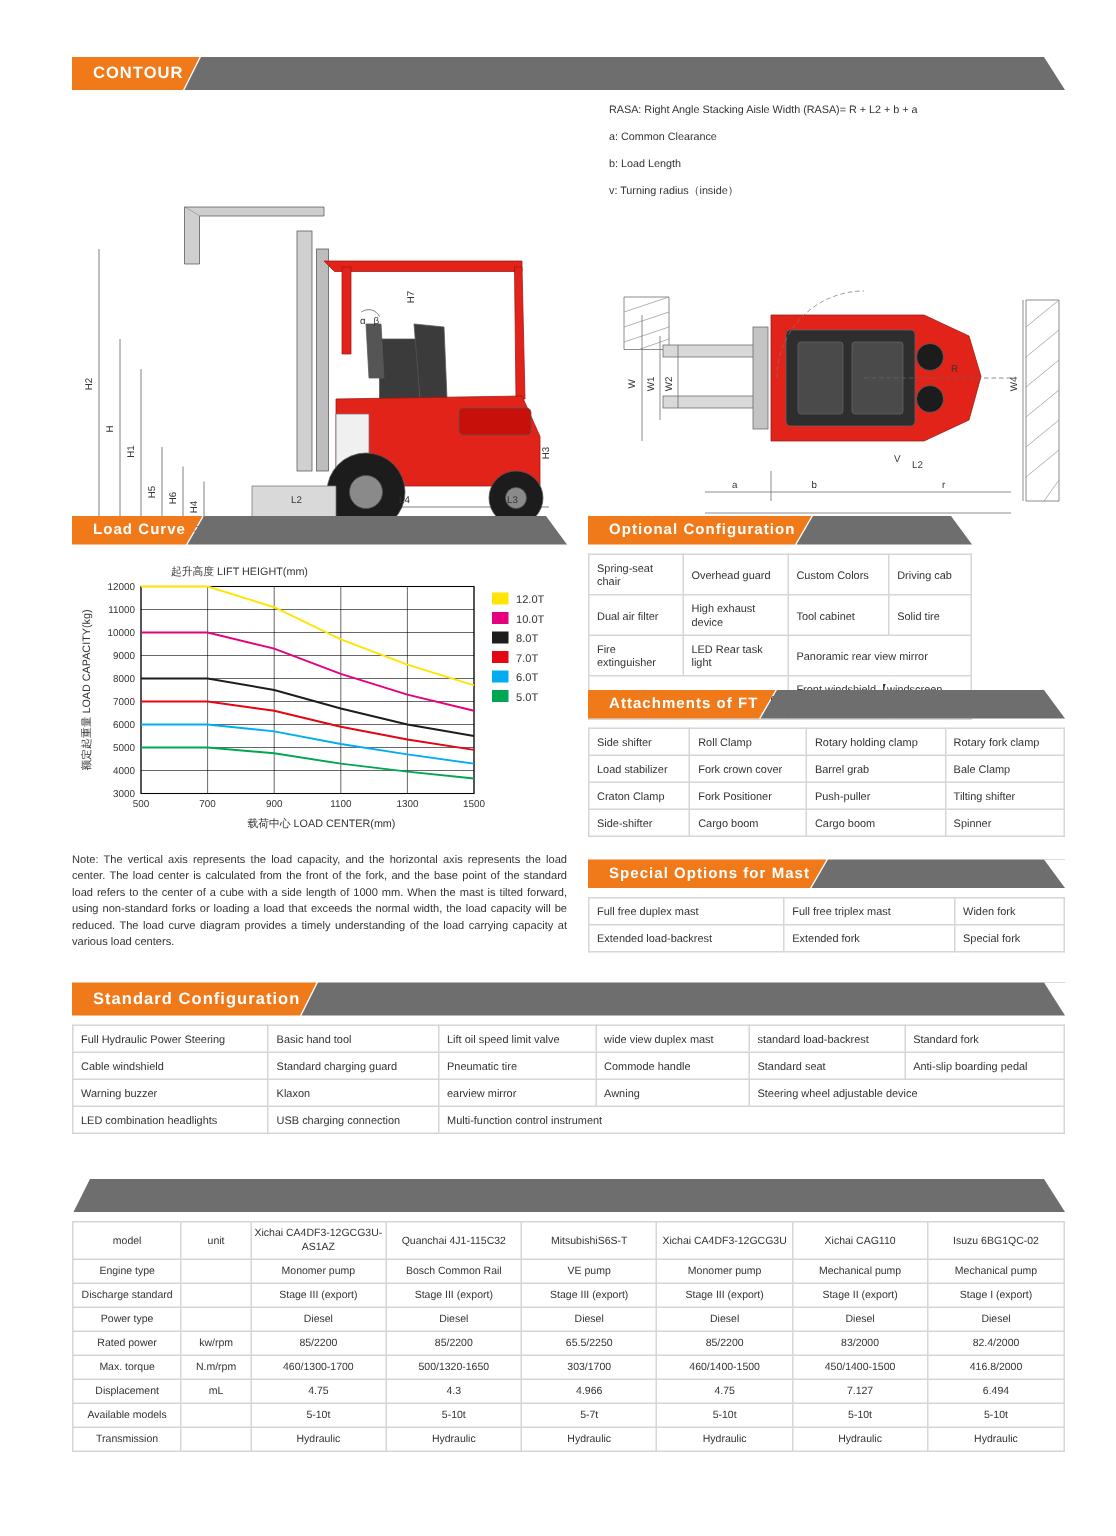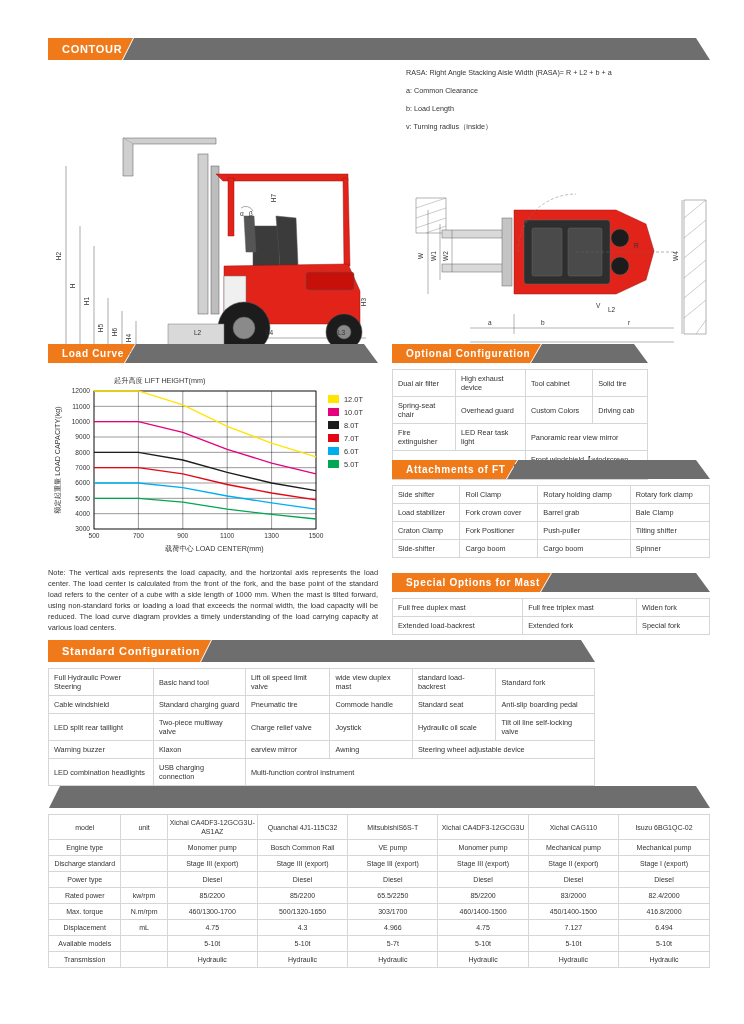--- a/index.html
+++ b/index.html
@@ -89,21 +89,21 @@
   #loadcurve { left:48px; top:344px; width:330px; }
   .curve-wrap { position:relative; }
   .note {
     font-size:7.4px; line-height:11px; color:#333; margin-top:6px;
     text-align:justify;
   }
   
   #optional { left:392px; top:344px; width:256px; }
   #attach { left:392px; top:460px; width:318px; }
   #mast { left:392px; top:573px; width:318px; }
-  #standard { left:48px; top:640px; width:547px; }
+  #standard { left:48px; top:655px; width:662px; }
   #engines { left:48px; top:786px; width:662px; }
 
   table.grid {
     border-collapse:collapse;
     width:100%;
     font-size:7.3px;
   }
   table.grid td {
     border:1px solid #d6d6d6;
     padding:4px 5px;
@@ -338,30 +338,30 @@
 </div>
 
 <div class="block" id="optional">
   <div class="sec-head small">
     <div class="bar">Optional Configuration</div>
     <div class="grey"></div>
   </div>
   <table class="grid">
       <tbody id="optional-body">
         <tr>
+          <td>Spring-seat chair</td>
+          <td>Overhead guard</td>
+          <td>Custom Colors</td>
+          <td>Driving cab</td>
+        </tr>
+        <tr>
           <td>Dual air filter</td>
           <td>High exhaust device</td>
           <td>Tool cabinet</td>
           <td>Solid tire</td>
-        </tr>
-        <tr>
-          <td>Spring-seat chair</td>
-          <td>Overhead guard</td>
-          <td>Custom Colors</td>
-          <td>Driving cab</td>
         </tr>
         <tr>
           <td>Fire extinguisher</td>
           <td>LED Rear task light</td>
           <td colspan="2">Panoramic rear view mirror</td>
         </tr>
         <tr>
           <td colspan="2">Three /four pieces multitandem  valve</td>
           <td colspan="2">Front windshield【windscreen wiper】</td>
         </tr>
@@ -440,28 +440,20 @@
           <td>standard load-backrest</td>
           <td>Standard fork</td>
         </tr>
         <tr>
           <td>Cable windshield</td>
           <td>Standard charging guard</td>
           <td>Pneumatic tire</td>
           <td>Commode handle</td>
           <td>Standard seat</td>
           <td>Anti-slip boarding  pedal</td>
-        </tr>
-        <tr>
-          <td>LED split rear taillight</td>
-          <td>Two-piece multiway valve</td>
-          <td>Charge relief valve</td>
-          <td>Joystick</td>
-          <td>Hydraulic oil scale</td>
-          <td>Tilt oil line self-locking valve</td>
         </tr>
         <tr>
           <td>Warning buzzer</td>
           <td>Klaxon</td>
           <td>earview mirror</td>
           <td>Awning</td>
           <td colspan="2">Steering wheel adjustable device</td>
         </tr>
         <tr>
           <td>LED combination headlights</td>

